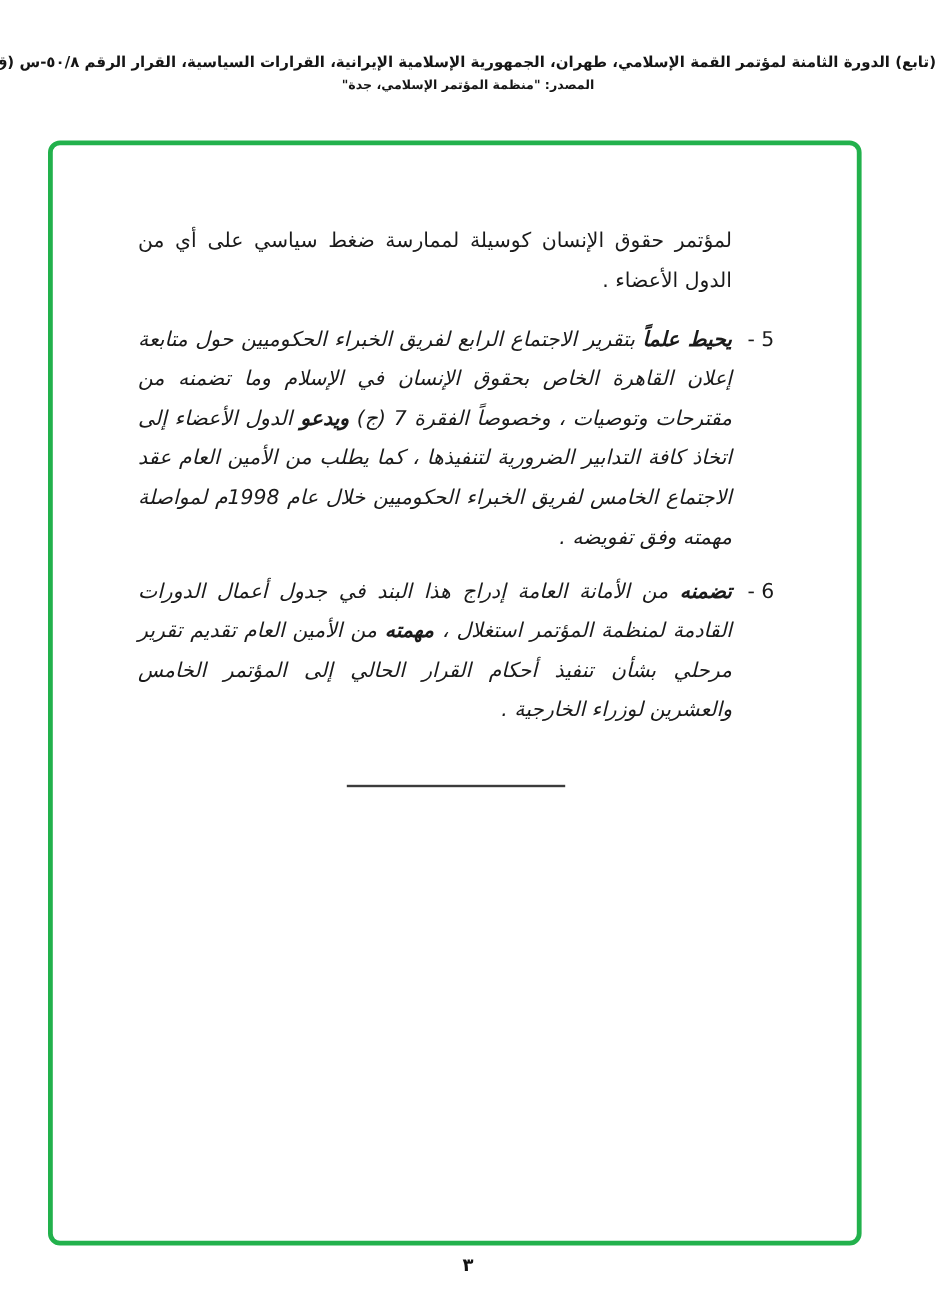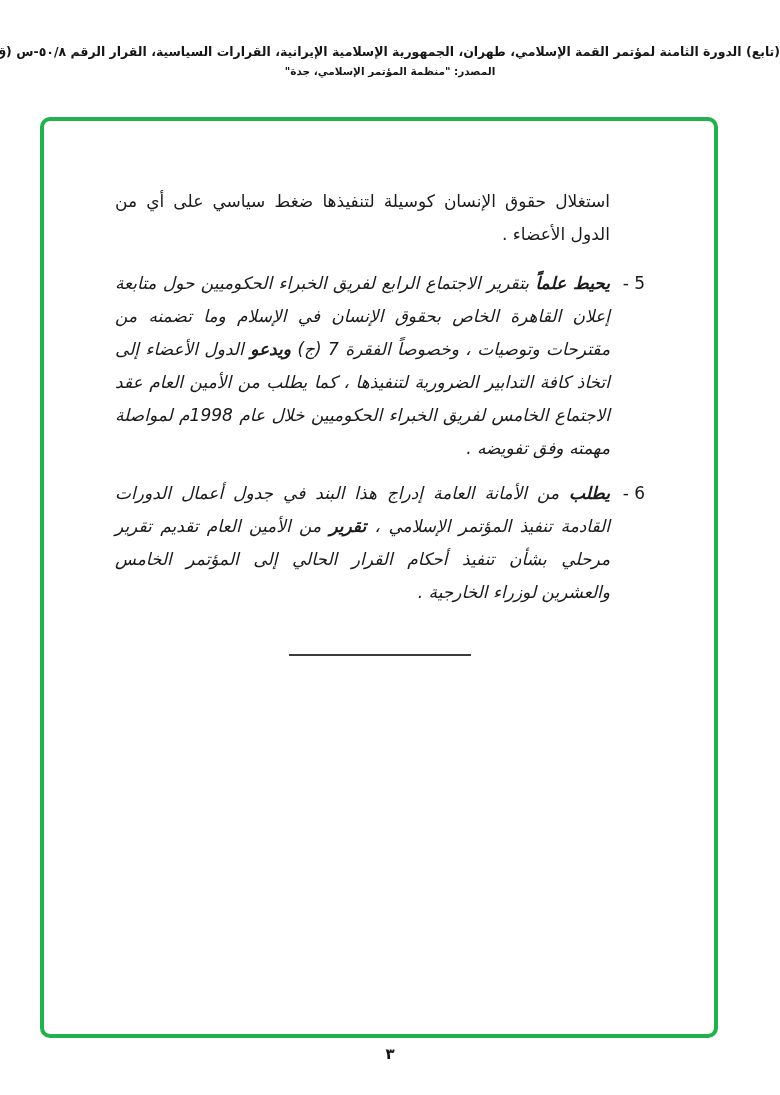--- a/index.html
+++ b/index.html
@@ -106,30 +106,30 @@
 <div class="page">
 
   <header class="doc-header">
     <div class="h1">(تابع) الدورة الثامنة لمؤتمر القمة الإسلامي، طهران، الجمهورية الإسلامية الإيرانية، القرارات السياسية، القرار الرقم ٥٠/٨-س (ق.إ)</div>
     <div class="h2">المصدر:  "منظمة المؤتمر الإسلامي، جدة"</div>
   </header>
 
   <div class="green-box">
     <div class="content" dir="rtl">
 
-      <p class="cont-para">استغلال حقوق الإنسان كوسيلة لتنفيذها ضغط سياسي على أي من الدول الأعضاء .</p>
+      <p class="cont-para">لمؤتمر حقوق الإنسان كوسيلة لممارسة ضغط سياسي على أي من الدول الأعضاء .</p>
 
       <div class="item">
         <span class="num">5 -</span>
         <p class="item-text"><b>يحيط علماً</b><span> بتقرير الاجتماع الرابع لفريق الخبراء الحكوميين حول متابعة إعلان القاهرة الخاص بحقوق الإنسان في الإسلام وما تضمنه من مقترحات وتوصيات ، وخصوصاً الفقرة 7 (ج) </span><b>ويدعو</b><span> الدول الأعضاء إلى اتخاذ كافة التدابير الضرورية لتنفيذها ، كما يطلب من الأمين العام عقد الاجتماع الخامس لفريق الخبراء الحكوميين خلال عام 1998م لمواصلة مهمته وفق تفويضه .</span></p>
       </div>
 
       <div class="item">
         <span class="num">6 -</span>
-        <p class="item-text"><b>يطلب</b><span> من الأمانة العامة إدراج هذا البند في جدول أعمال الدورات  القادمة تنفيذ المؤتمر الإسلامي ، </span><b>تقرير</b><span> من الأمين العام تقديم تقرير مرحلي بشأن تنفيذ أحكام القرار الحالي إلى المؤتمر الخامس والعشرين لوزراء الخارجية .</span></p>
+        <p class="item-text"><b>تضمنه</b><span> من الأمانة العامة إدراج هذا البند في جدول أعمال الدورات  القادمة لمنظمة المؤتمر استغلال ، </span><b>مهمته</b><span> من الأمين العام تقديم تقرير مرحلي بشأن تنفيذ أحكام القرار الحالي إلى المؤتمر الخامس والعشرين لوزراء الخارجية .</span></p>
       </div>
 
       <div class="divider"></div>
 
     </div>
   </div>
 
   <div class="page-number">٣</div>
 
 </div>

